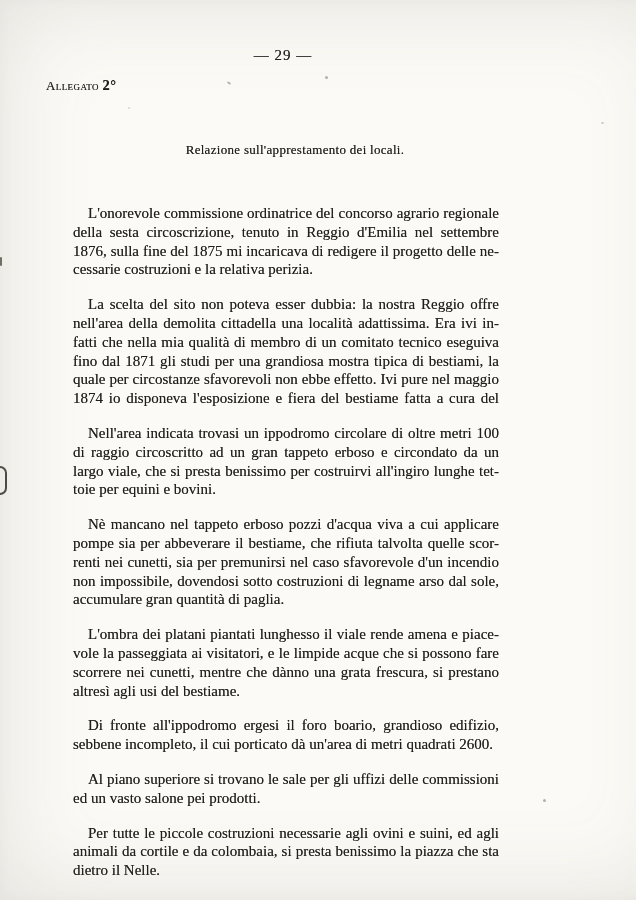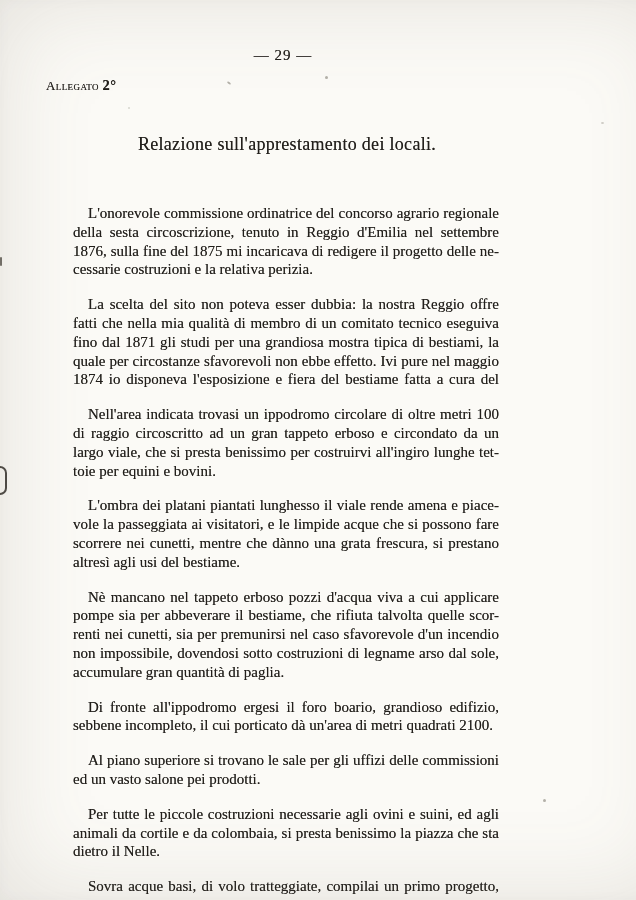--- a/index.html
+++ b/index.html
@@ -44,23 +44,23 @@
     letter-spacing: 0.4px;
     white-space: nowrap;
   }
   .annex-word { font-variant: small-caps; }
   .annex-num  { font-weight: bold; font-size: 14.5px; }
   .doc-title {
     position: absolute;
     top: 130px;
     left: 57px;
     width: 452px;
-    margin: 4px;
+    margin: 12px;
     text-align: center;
-    font-size: 18px;
+    font-size: 13px;
     font-weight: normal;
     letter-spacing: 0.3px;
   }
   .text-block {
     position: absolute;
     top: 188px;
     left: 57px;
     width: 458px;
     font-size: 15px;
     line-height: 18.8px;
@@ -116,47 +116,48 @@
 
   <div class="text-block" id="text-block">
       <div class="para">
         <div class="line first">L'onorevole commissione ordinatrice del concorso agrario regionale</div>
         <div class="line">della sesta circoscrizione, tenuto in Reggio d'Emilia nel settembre</div>
         <div class="line">1876, sulla fine del 1875 mi incaricava di redigere il progetto delle ne-</div>
         <div class="line last">cessarie costruzioni e la relativa perizia.</div>
       </div>
       <div class="para">
         <div class="line first">La scelta del sito non poteva esser dubbia: la nostra Reggio offre</div>
+        <div class="line">nell'area della demolita cittadella una località adattissima. Era ivi in-</div>
         <div class="line">fatti che nella mia qualità di membro di un comitato tecnico eseguiva</div>
         <div class="line">fino dal 1871 gli studi per una grandiosa mostra tipica di bestiami, la</div>
         <div class="line">quale per circostanze sfavorevoli non ebbe effetto. Ivi pure nel maggio</div>
         <div class="line">1874 io disponeva l'esposizione e fiera del bestiame fatta a cura del</div>
       </div>
       <div class="para">
         <div class="line first">Nell'area indicata trovasi un ippodromo circolare di oltre metri 100</div>
         <div class="line">di raggio circoscritto ad un gran tappeto erboso e circondato da un</div>
         <div class="line">largo viale, che si presta benissimo per costruirvi all'ingiro lunghe tet-</div>
         <div class="line last">toie per equini e bovini.</div>
       </div>
       <div class="para">
-        <div class="line first">L'ombra dei platani piantati lunghesso il viale rende amena e piace-</div>
-        <div class="line">vole la passeggiata ai visitatori, e le limpide acque che si possono fare</div>
-        <div class="line">scorrere nei cunetti, mentre che dànno una grata frescura, si prestano</div>
-        <div class="line last">altresì agli usi del bestiame.</div>
-      </div>
-      <div class="para">
         <div class="line first">Nè mancano nel tappeto erboso pozzi d'acqua viva a cui applicare</div>
         <div class="line">pompe sia per abbeverare il bestiame, che rifiuta talvolta quelle scor-</div>
         <div class="line">renti nei cunetti, sia per premunirsi nel caso sfavorevole d'un incendio</div>
         <div class="line">non impossibile, dovendosi sotto costruzioni di legname arso dal sole,</div>
         <div class="line last">accumulare gran quantità di paglia.</div>
       </div>
       <div class="para">
+        <div class="line first">L'ombra dei platani piantati lunghesso il viale rende amena e piace-</div>
+        <div class="line">vole la passeggiata ai visitatori, e le limpide acque che si possono fare</div>
+        <div class="line">scorrere nei cunetti, mentre che dànno una grata frescura, si prestano</div>
+        <div class="line last">altresì agli usi del bestiame.</div>
+      </div>
+      <div class="para">
         <div class="line first">Di fronte all'ippodromo ergesi il foro boario, grandioso edifizio,</div>
-        <div class="line last">sebbene incompleto, il cui porticato dà un'area di metri quadrati 2100.</div>
+        <div class="line last">sebbene incompleto, il cui porticato dà un'area di metri quadrati 2600.</div>
       </div>
       <div class="para">
         <div class="line first">Al piano superiore si trovano le sale per gli uffizi delle commissioni</div>
         <div class="line last">ed un vasto salone pei prodotti.</div>
       </div>
       <div class="para">
         <div class="line first">Per tutte le piccole costruzioni necessarie agli ovini e suini, ed agli</div>
         <div class="line">animali da cortile e da colombaia, si presta benissimo la piazza che sta</div>
         <div class="line last">dietro il Nelle.</div>
       </div>

